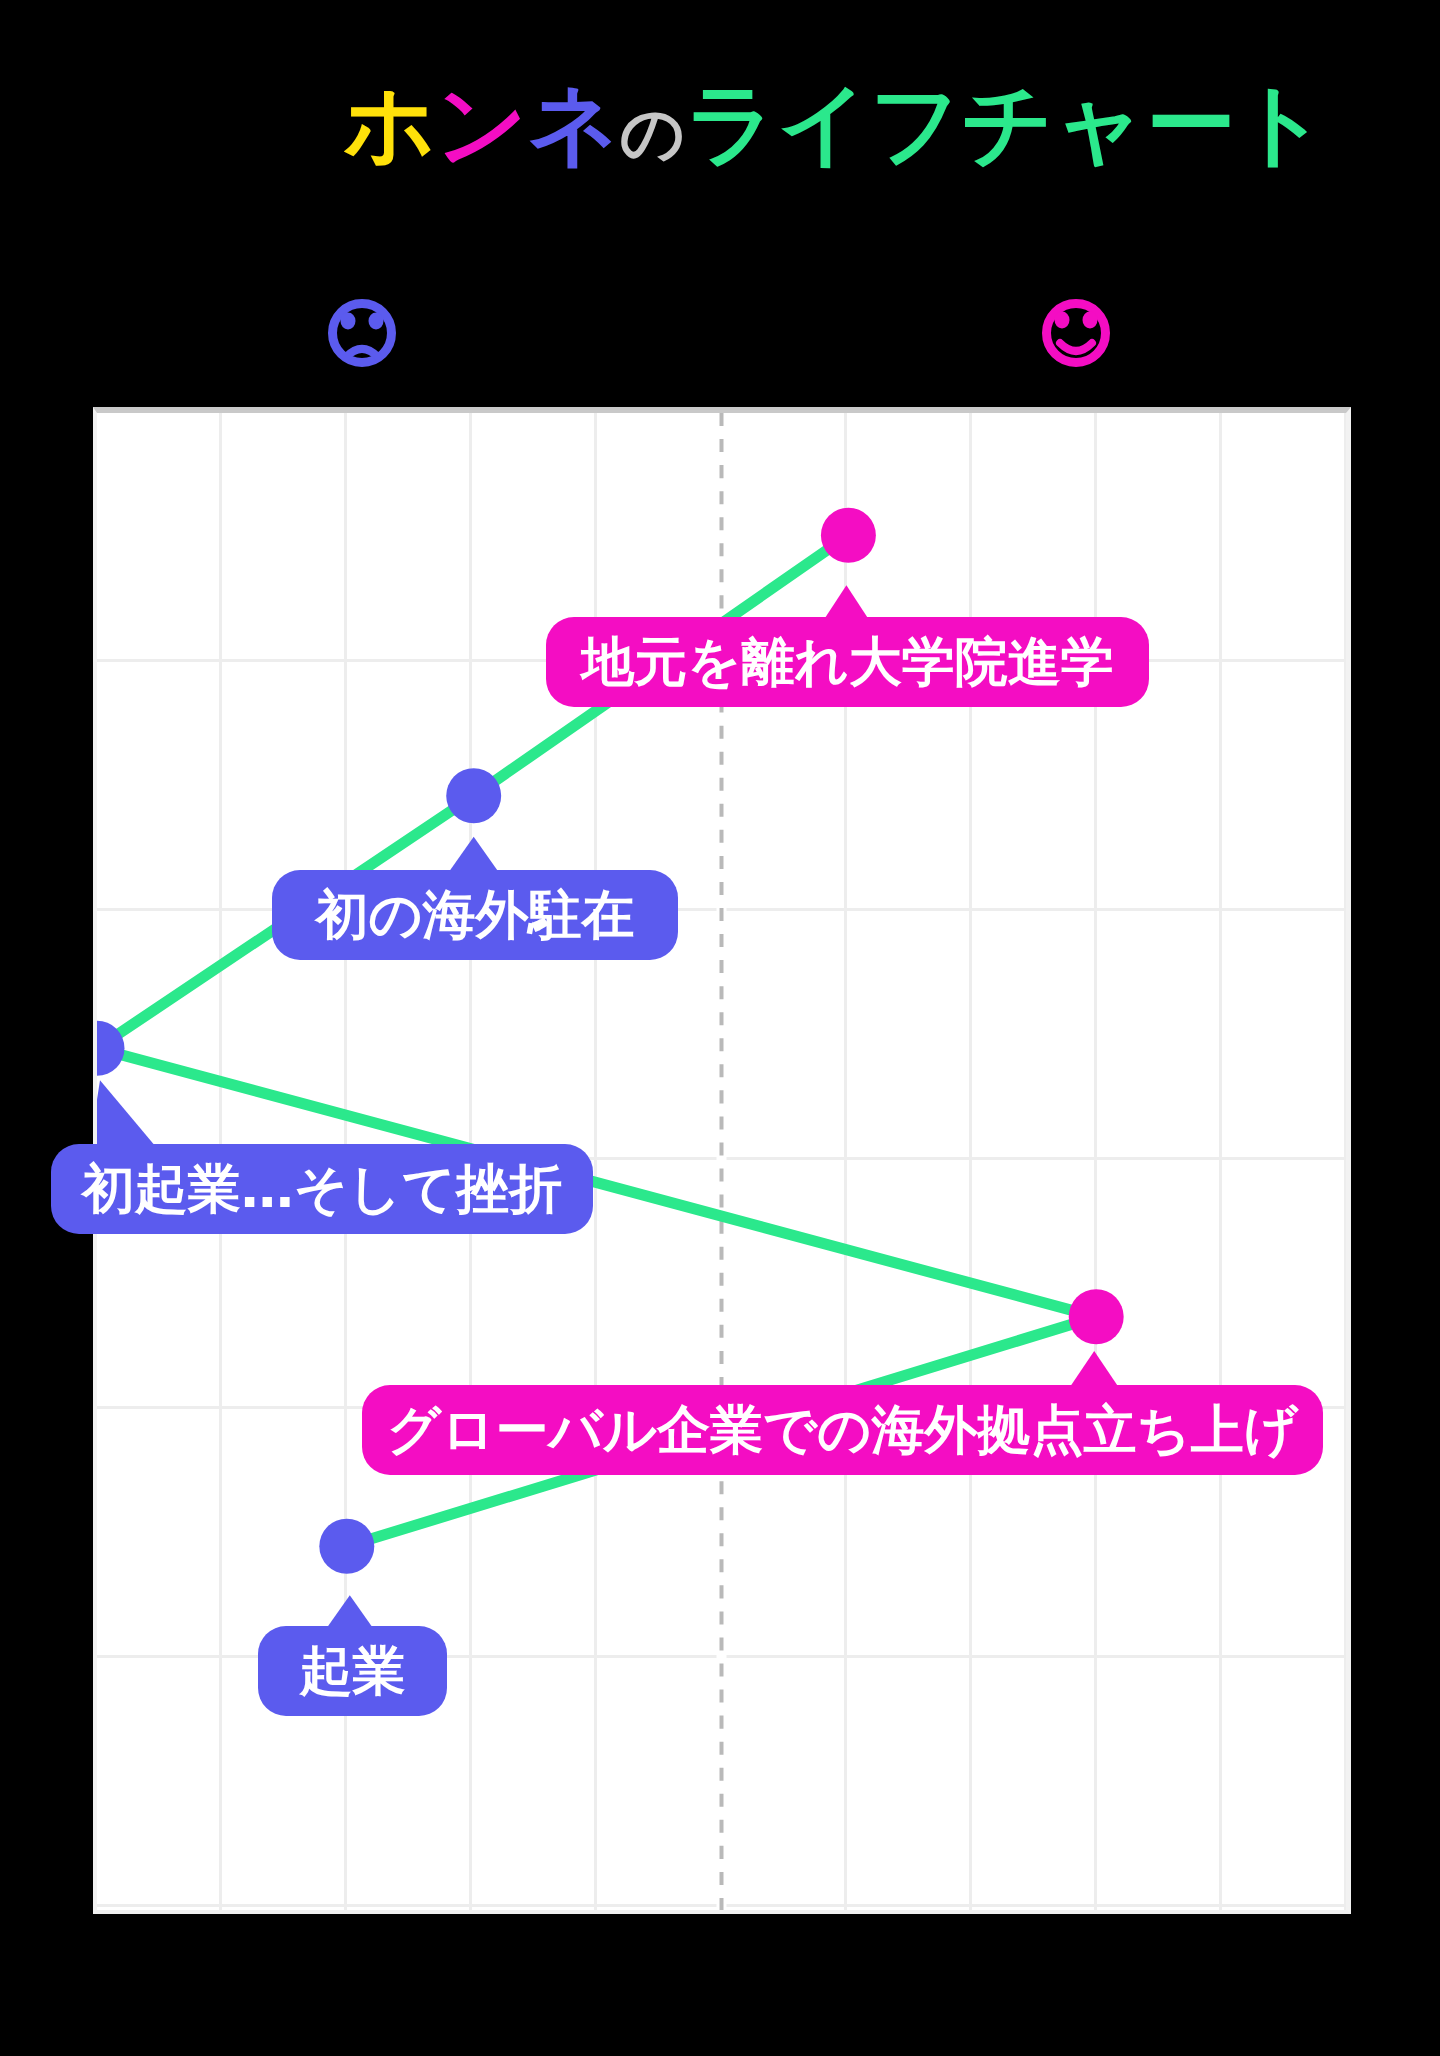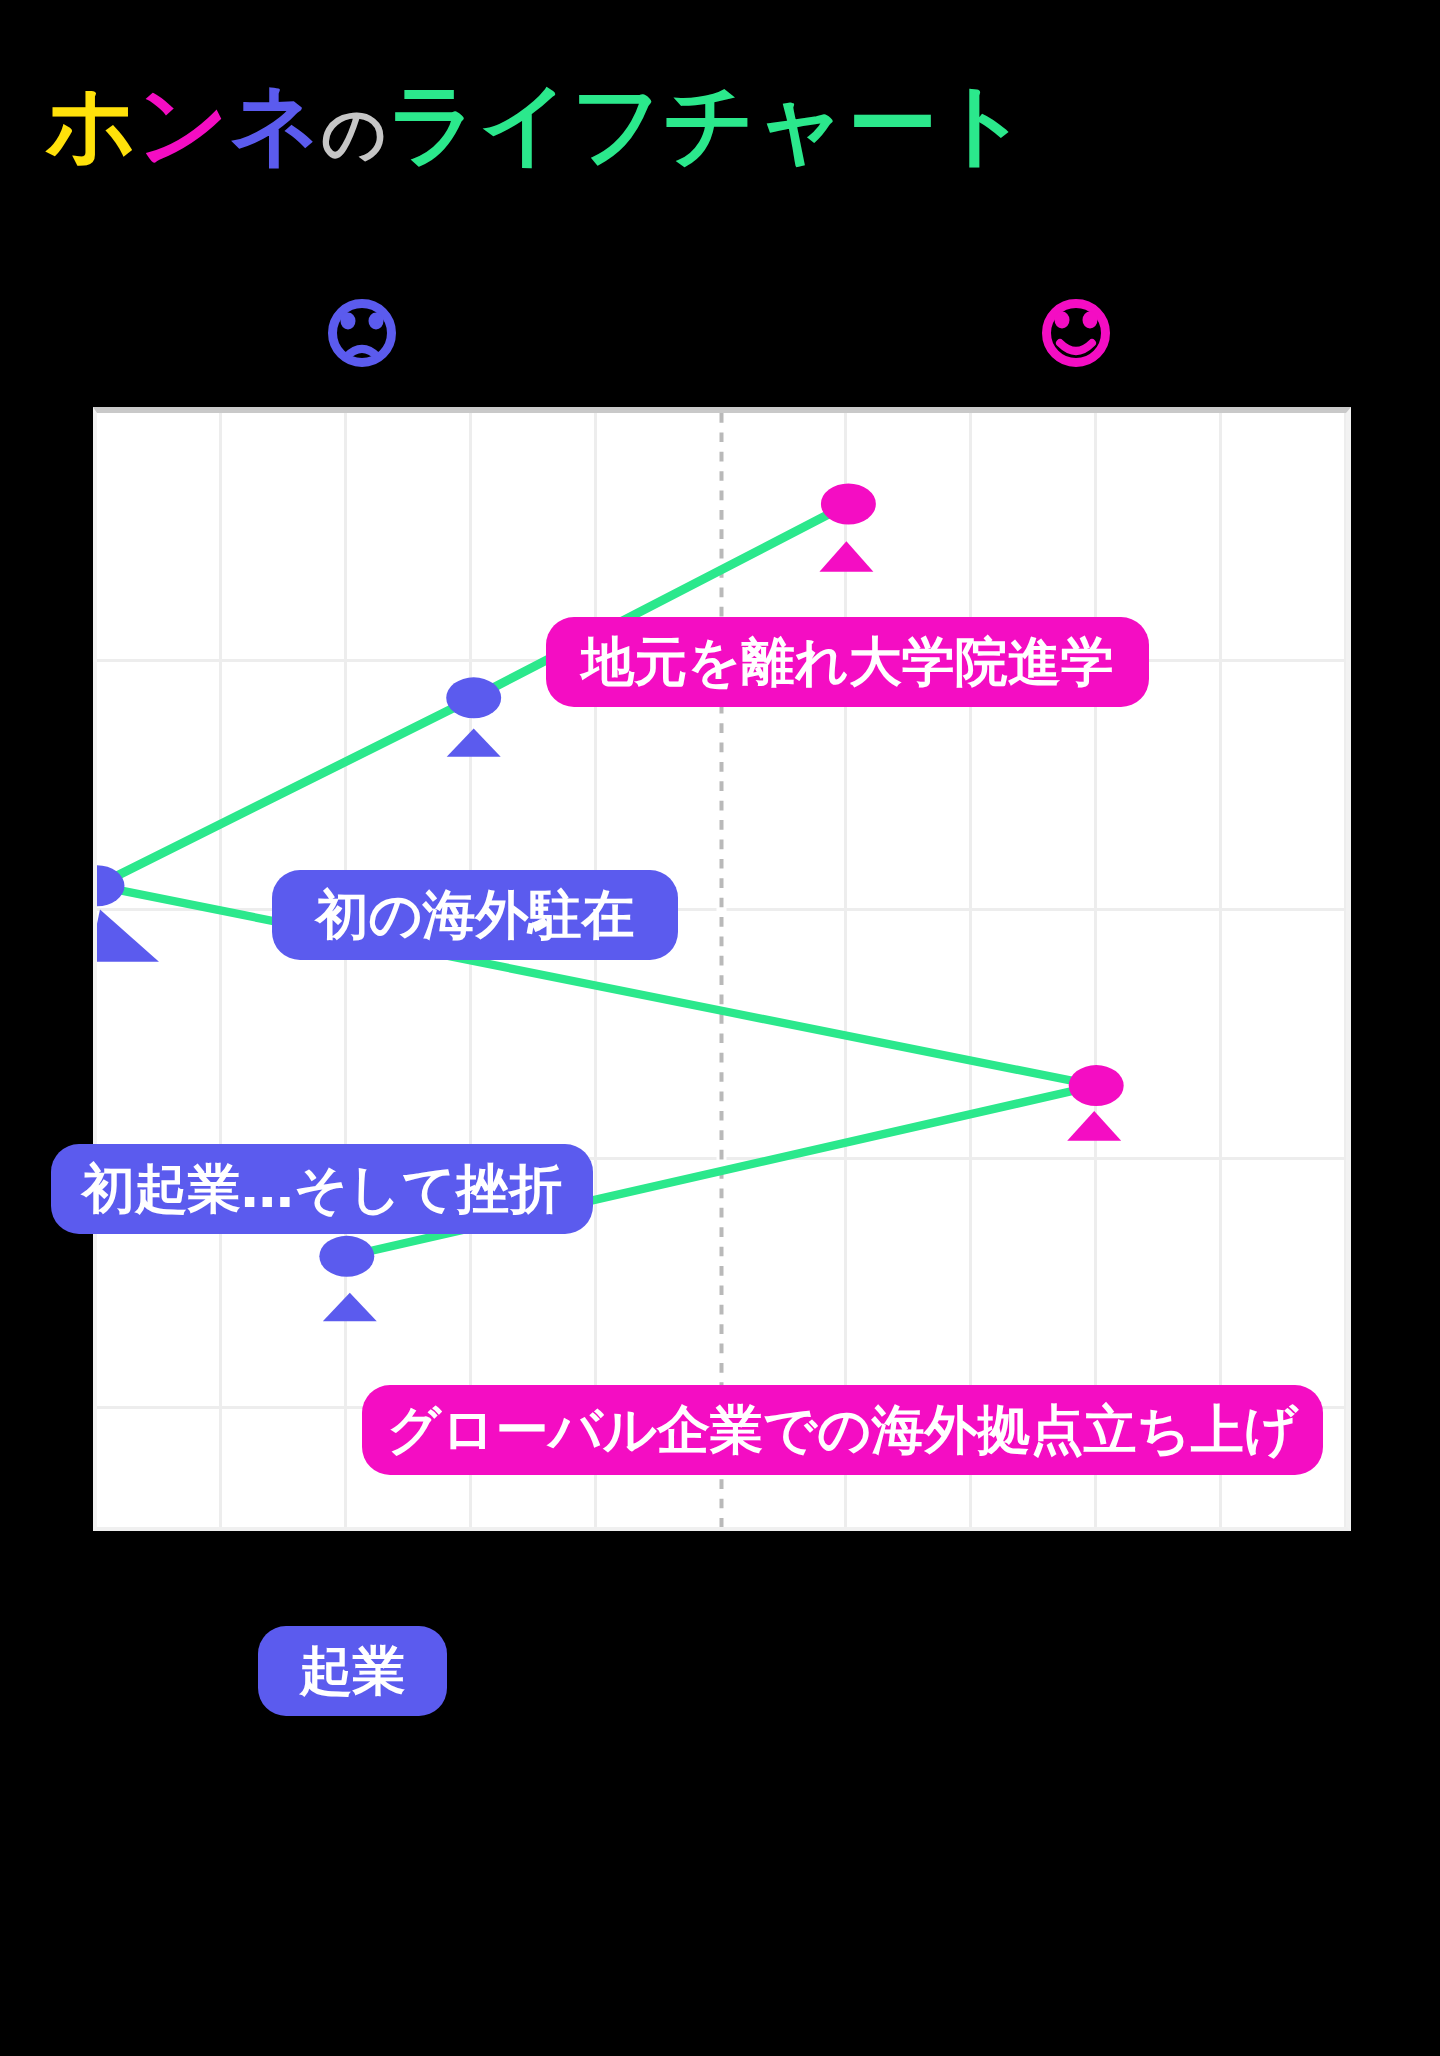--- a/index.html
+++ b/index.html
@@ -14,39 +14,39 @@
   }
   *{margin:0;padding:0;box-sizing:border-box;}
   html,body{background:#000;}
   body{
     width:1440px;height:2056px;position:relative;overflow:hidden;
     font-family:"DejaVu Sans",sans-serif;
   }
   
   .title{
     position:absolute;top:76px;left:0;width:1328px;
-    text-align:left;font-size:90px;line-height:96px;font-weight:800;
+    text-align:right;font-size:90px;line-height:96px;font-weight:800;
     letter-spacing:0px;white-space:nowrap;padding-left:45px;
   }
   .title .seg0{color:var(--yellow);}
   .title .seg1{color:var(--pink);}
   .title .seg2{color:var(--blue);}
   .title .seg3{color:var(--gray);font-size:64px;}
   .title .seg4{color:var(--green);}
   
   .face{position:absolute;width:84px;height:84px;}
   .face.sad{left:320px;top:291px;}
   .face.happy{left:1034px;top:291px;}
   .face.sad .stroke{stroke:var(--blue);}
   .face.sad .fill{fill:var(--blue);}
   .face.happy .stroke{stroke:var(--pink);}
   .face.happy .fill{fill:var(--pink);}
   
   .chart{
-    position:absolute;left:93px;top:407px;width:1258px;height:1124px;
+    position:absolute;left:93px;top:407px;width:1258px;height:1507px;
     background:#fff;
     border-top:6px solid var(--chart-top-border);
     border-left:4px solid #f2f2f2;
     border-right:5px solid #f2f2f2;
     border-bottom:4px solid #f0f0f0;
   }
   .plot{
     position:absolute;inset:0;
     background-image:
       repeating-linear-gradient(to right, transparent 0 122px, var(--grid) 122px 125px),

